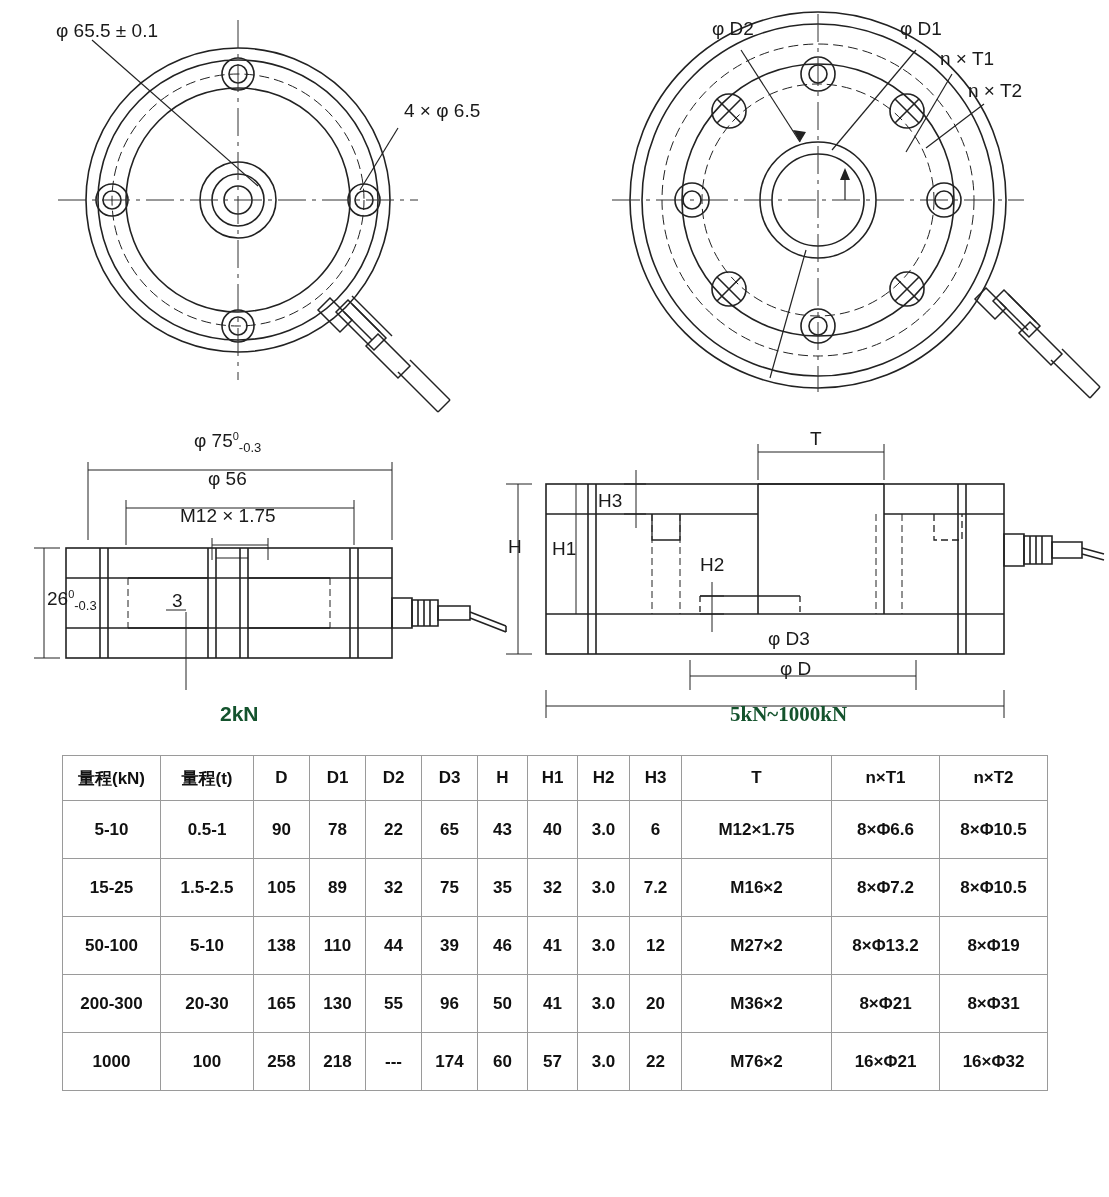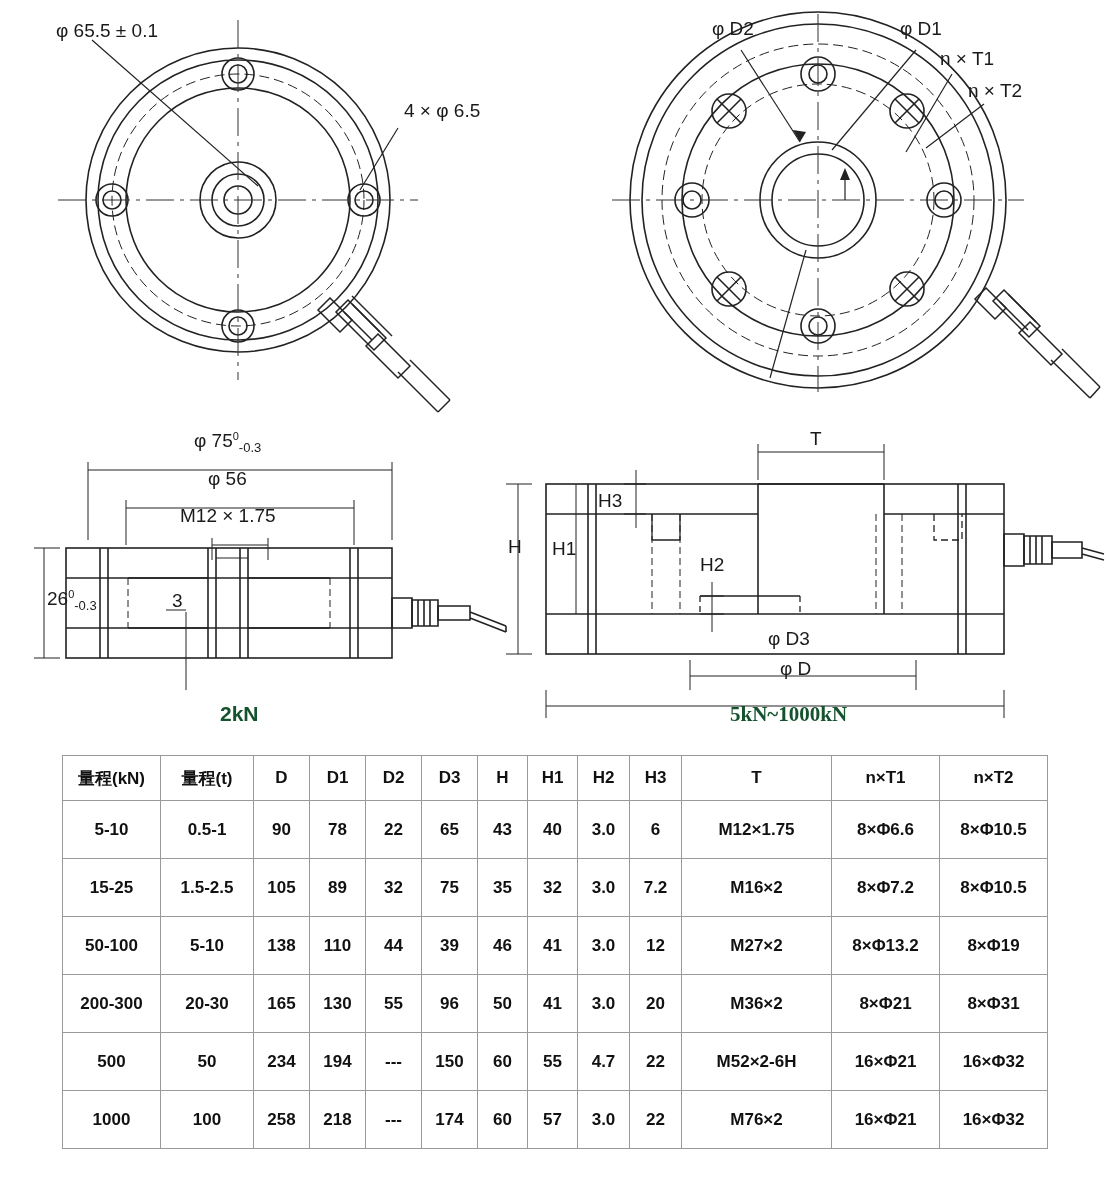--- a/index.html
+++ b/index.html
@@ -421,35 +421,20 @@
           <td>96</td>
           <td>50</td>
           <td>41</td>
           <td>3.0</td>
           <td>20</td>
           <td>M36×2</td>
           <td>8×Φ21</td>
           <td>8×Φ31</td>
         </tr>
         <tr>
-          <td>500</td>
-          <td>50</td>
-          <td>234</td>
-          <td>194</td>
-          <td>---</td>
-          <td>150</td>
-          <td>60</td>
-          <td>55</td>
-          <td>4.7</td>
-          <td>22</td>
-          <td>M52×2-6H</td>
-          <td>16×Φ21</td>
-          <td>16×Φ32</td>
-        </tr>
-        <tr>
           <td>1000</td>
           <td>100</td>
           <td>258</td>
           <td>218</td>
           <td>---</td>
           <td>174</td>
           <td>60</td>
           <td>57</td>
           <td>3.0</td>
           <td>22</td>

